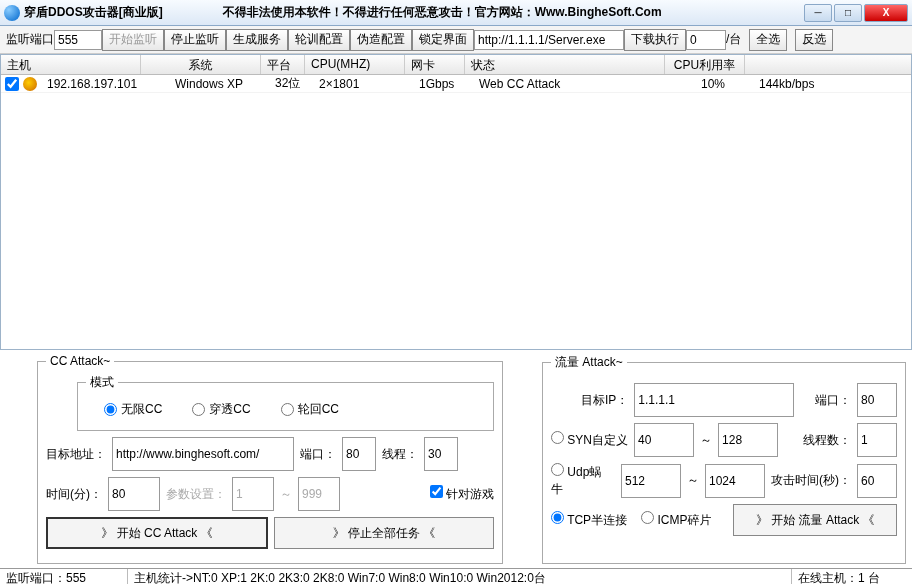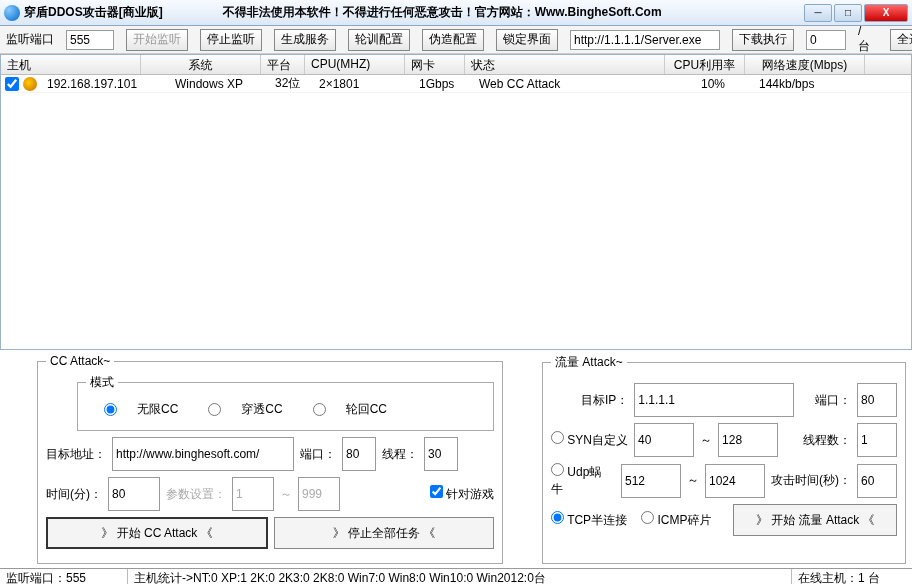--- a/index.html
+++ b/index.html
@@ -4,40 +4,40 @@
 <style>
 * { box-sizing: border-box; margin: 0; padding: 0; }
 body { font-family: "SimSun", "宋体", sans-serif; font-size: 12px; background: #fff; width: 912px; height: 584px; overflow: hidden; }
 .titlebar { height: 26px; background: linear-gradient(#f7fbff,#dce8f6); border-bottom: 1px solid #8aa8c8; display: flex; align-items: center; padding: 0 4px; }
 .titlebar .icon { width: 16px; height: 16px; border-radius: 50%; background: radial-gradient(circle at 30% 30%, #8cf, #06c); margin-right: 4px; }
 .titlebar .title { font-weight: bold; }
 .titlebar .notice { margin-left: 60px; font-weight: bold; }
 .titlebar .winbtns { margin-left: auto; display: flex; gap: 2px; }
 .titlebar .winbtn { width: 28px; height: 18px; background: linear-gradient(#eaf3fc,#c8dbef); border: 1px solid #8aa8c8; border-radius: 2px; display:flex; align-items:center; justify-content:center; font-size:10px; }
 .titlebar .winbtn.close { background: linear-gradient(#f66,#c00); color:#fff; width:44px; font-weight:bold; }
-.toolbar { height: 28px; background: #f4f4f4; border-bottom: 1px solid #ccc; display:flex; align-items:center; padding: 2px 6px; gap:12px; }
+.toolbar { height: 28px; background: #f4f4f4; border-bottom: 1px solid #ccc; display:flex; align-items:center; padding: 2px 6px; gap:0; }
 .toolbar .lbl { white-space:nowrap; }
 .toolbar input[type=text] { height:20px; border:1px solid #999; padding:0 3px; font-size:12px; font-family:inherit; }
 .btn { height:22px; padding:0 6px; background: linear-gradient(#fff,#e8e8e8); border:1px solid #888; font-size:12px; font-family:inherit; cursor:pointer; white-space:nowrap; }
 .btn.disabled { color:#999; }
 .table { border: 1px solid #9db3c9; height: 296px; overflow:hidden; }
 .thead { display:flex; background: linear-gradient(#fdfdfd,#e8e8e8); border-bottom:1px solid #bbb; height:20px; }
 .th { border-right:1px solid #ccc; padding:2px 6px; overflow:hidden; white-space:nowrap; }
 .trow { display:flex; height:18px; align-items:center; border-bottom:1px solid #f3f3f3; }
 .td { padding:1px 6px; overflow:hidden; white-space:nowrap; }
 .trow .chk { width:14px; height:14px; margin-left:4px; }
 .trow .rico { width:14px; height:14px; background:radial-gradient(circle at 40% 40%,#fc0,#c60); border-radius:50%; margin:0 4px; }
 .bottom { display:flex; gap:8px; padding:4px 6px; }
 fieldset { border:1px solid #aaa; padding:6px 8px 8px;margin-left:31px; }
 legend { padding:0 4px; }
 .cc { flex: 0 0 466px; }
 .flow { flex: 1; }
 fieldset.inner { margin-bottom:4px; }
 .modes { display:flex; gap:30px; padding:4px 18px; }
-.modes label { display:flex; align-items:center; gap:20px; }
+.modes label { display:flex; align-items:center; gap:4px; }
 .row { display:flex; align-items:center; gap:6px; margin:6px 0; }
 .row .lbl { white-space:nowrap; }
 .row input[type=text] { height:20px; border:1px solid #999; padding:16px 3px; font-size:12px; font-family:inherit; }
 .ghost { color:#aaa; }
 .bigbtn { flex:1; height:32px; border:2px solid #333; background:#f4f4f4; font-size:12px; font-family:inherit; cursor:pointer; }
 .bigbtn.thin { border:1px solid #888; }
 .status { height:20px; border-top:1px solid #999; display:flex; align-items:center; font-size:12px; }
 .status .cell { border-right:1px solid #bbb; padding:0 6px; height:100%; display:flex; align-items:center; }
 .w-host{width:140px}.w-sys{width:120px}.w-plat{width:44px}.w-cpu{width:100px}.w-nic{width:60px}.w-stat{width:200px}.w-util{width:80px;text-align:center}.w-speed{width:120px;text-align:center}
 </style>
@@ -74,21 +74,20 @@
 
 <div class="table">
   <div class="thead">
     <div class="th w-host">主机</div>
     <div class="th w-sys" style="text-align:center">系统</div>
     <div class="th w-plat">平台</div>
     <div class="th w-cpu">CPU(MHZ)</div>
     <div class="th w-nic">网卡</div>
     <div class="th w-stat">状态</div>
     <div class="th w-util">CPU利用率</div>
-    <div class="th w-speed">网络速度(Mbps)</div>
   </div>
   <div class="trow">
     <input type="checkbox" class="chk" checked="" style="">
     <div class="rico"></div>
     <div class="td" style="width:108px">192.168.197.101</div>
     <div class="td w-sys" style="text-align:center">Windows XP</div>
     <div class="td w-plat">32位</div>
     <div class="td w-cpu">2×1801</div>
     <div class="td w-nic">1Gbps</div>
     <div class="td w-stat">Web CC Attack</div>

